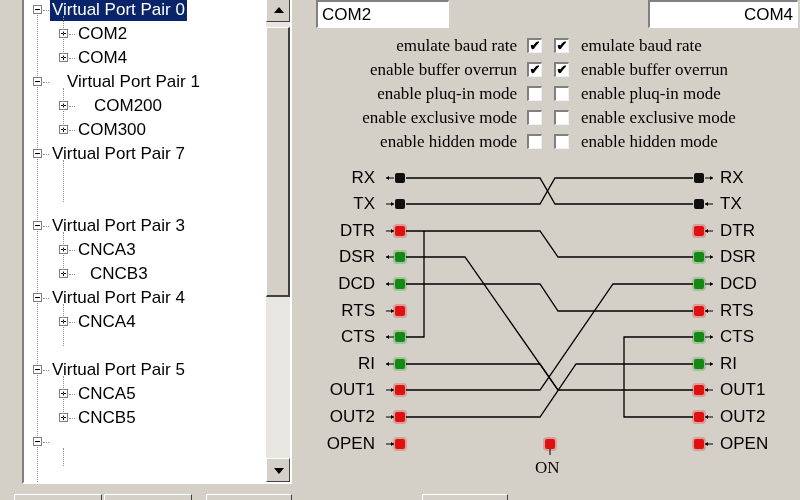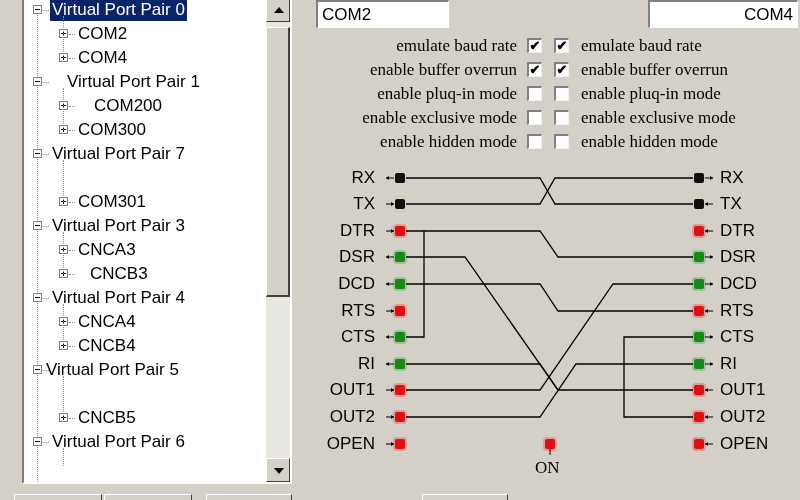--- a/index.html
+++ b/index.html
@@ -108,25 +108,20 @@
         <div class="box plus" style="left:35px"></div>
         <div class="hline" style="left:45px; top:12px; width:6px"></div>
         <span class="label" style="left:52px">COM300</span>
       </div>
       <div class="vline" style="left:39px; top:90px; height:42px"></div>
       <div class="node" style="left:0; top:144px; width:240px">
       <div class="box" style="left:9px"></div>
       <div class="hline" style="left:19px; top:12px; width:6px"></div>
       <span class="label" style="left:26px">Virtual Port Pair 7</span>
     </div>
-      <div class="node" style="left:0; top:192px; width:240px">
-        <div class="box plus" style="left:35px"></div>
-        <div class="hline" style="left:45px; top:12px; width:6px"></div>
-        <span class="label" style="left:52px">COM301</span>
-      </div>
       <div class="vline" style="left:39px; top:162px; height:42px"></div>
       <div class="node" style="left:0; top:216px; width:240px">
       <div class="box" style="left:9px"></div>
       <div class="hline" style="left:19px; top:12px; width:6px"></div>
       <span class="label" style="left:26px">Virtual Port Pair 3</span>
     </div>
       <div class="node" style="left:0; top:240px; width:240px">
         <div class="box plus" style="left:35px"></div>
         <div class="hline" style="left:45px; top:12px; width:6px"></div>
         <span class="label" style="left:52px">CNCA3</span>
@@ -140,41 +135,40 @@
       <div class="node" style="left:0; top:288px; width:240px">
       <div class="box" style="left:9px"></div>
       <div class="hline" style="left:19px; top:12px; width:6px"></div>
       <span class="label" style="left:26px">Virtual Port Pair 4</span>
     </div>
       <div class="node" style="left:0; top:312px; width:240px">
         <div class="box plus" style="left:35px"></div>
         <div class="hline" style="left:45px; top:12px; width:6px"></div>
         <span class="label" style="left:52px">CNCA4</span>
       </div>
-      <div class="node" style="left:0; top:336px; width:240px">
-        <div class="box plus" style="left:35px"></div>
-        <div class="hline" style="left:45px; top:12px; width:6px"></div>
-        <span class="label" style="left:52px">CNCB4</span>
-      </div>
       <div class="vline" style="left:39px; top:306px; height:42px"></div>
       <div class="node" style="left:0; top:360px; width:240px">
       <div class="box" style="left:9px"></div>
       <div class="hline" style="left:19px; top:12px; width:6px"></div>
-      <span class="label" style="left:20px">Virtual Port Pair 5</span>
-    </div>
+      <span class="label" style="left:26px">Virtual Port Pair 5</span>
+    </div>
+      <div class="node" style="left:0; top:384px; width:240px">
+        <div class="box plus" style="left:35px"></div>
+        <div class="hline" style="left:45px; top:12px; width:6px"></div>
+        <span class="label" style="left:52px">CNCA5</span>
+      </div>
       <div class="node" style="left:0; top:408px; width:240px">
         <div class="box plus" style="left:35px"></div>
         <div class="hline" style="left:45px; top:12px; width:6px"></div>
         <span class="label" style="left:52px">CNCB5</span>
       </div>
       <div class="vline" style="left:39px; top:378px; height:42px"></div>
       <div class="node" style="left:0; top:432px; width:240px">
       <div class="box" style="left:9px"></div>
       <div class="hline" style="left:19px; top:12px; width:6px"></div>
-      <span class="label" style="left:26px">Virtual Port Pair 6</span>
     </div>
       <div class="vline" style="left:39px; top:450px; height:18px"></div>
     </div>
   <div class="scrollbar">
     <div class="sb-btn sb-up" style="top:0">
         <div class="tri"></div>
       </div>
     <div class="sb-thumb"></div>
     <div class="sb-btn sb-down" style="top:460px">
         <div class="tri"></div>

